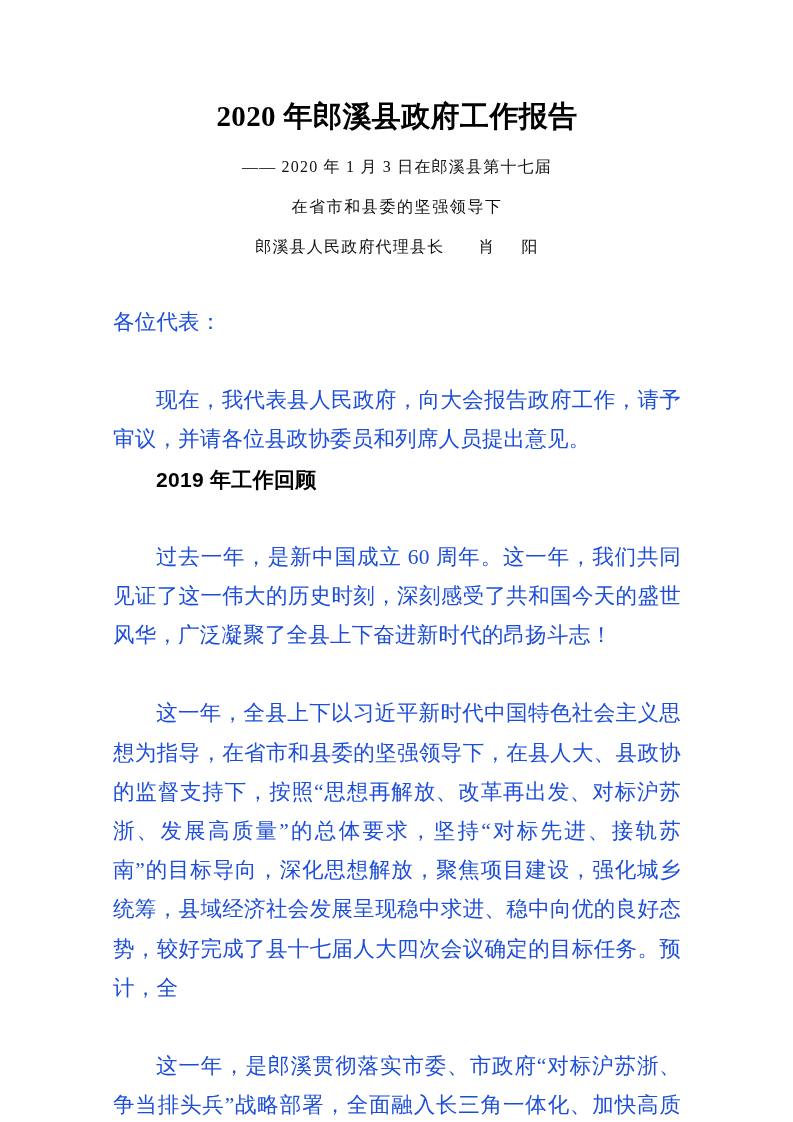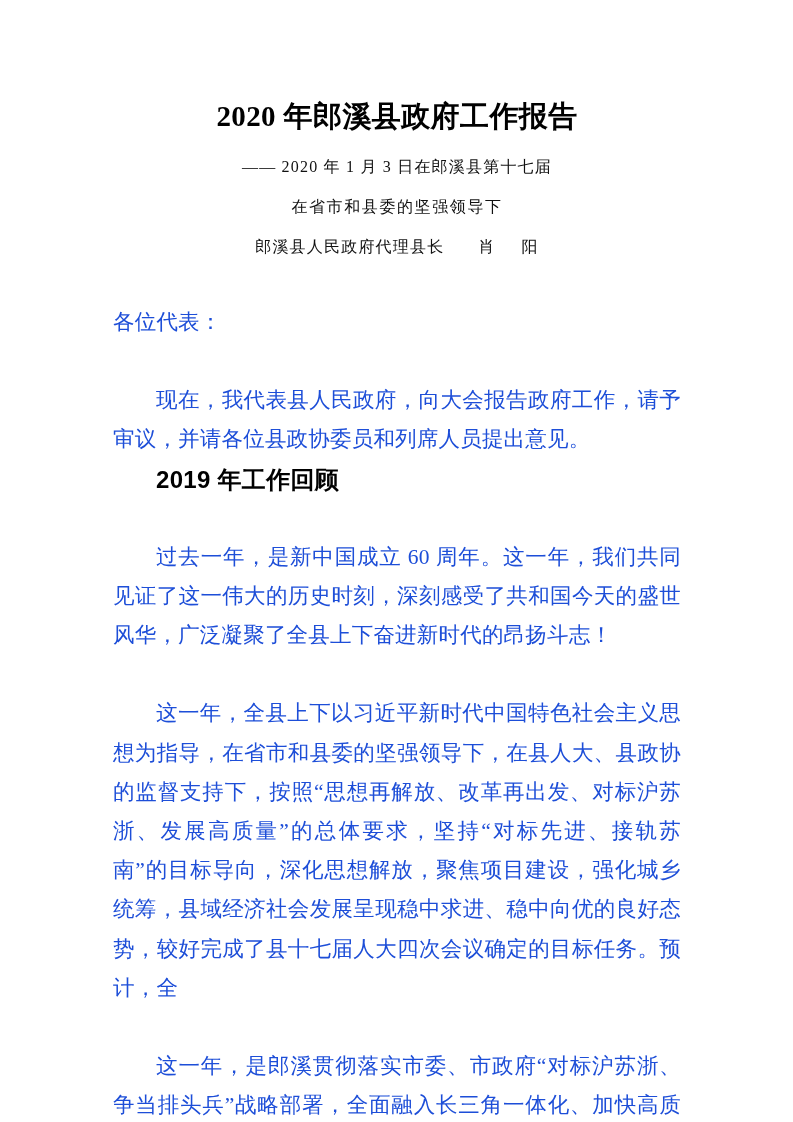--- a/index.html
+++ b/index.html
@@ -101,21 +101,21 @@
   }
 
   p.salutation {
     text-indent: 0;
   }
 
   h2.section-heading {
     margin: 0;
     font-family: "Liberation Sans", "DejaVu Sans", sans-serif;
     font-weight: bold;
-    font-size: 24px;
+    font-size: 21px;
     line-height: 39.2px;
     text-indent: 43px;
     letter-spacing: 0.3px;
     color: #000000;
   }
 </style>
 </head>
 <body>
 
 <div class="page">

